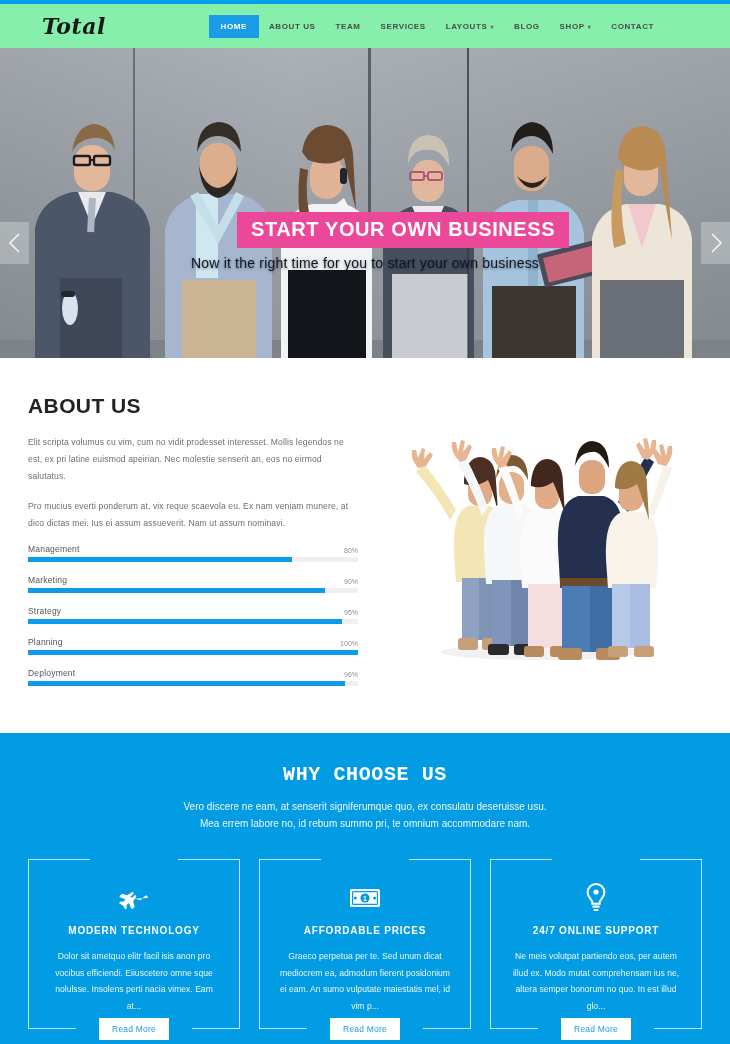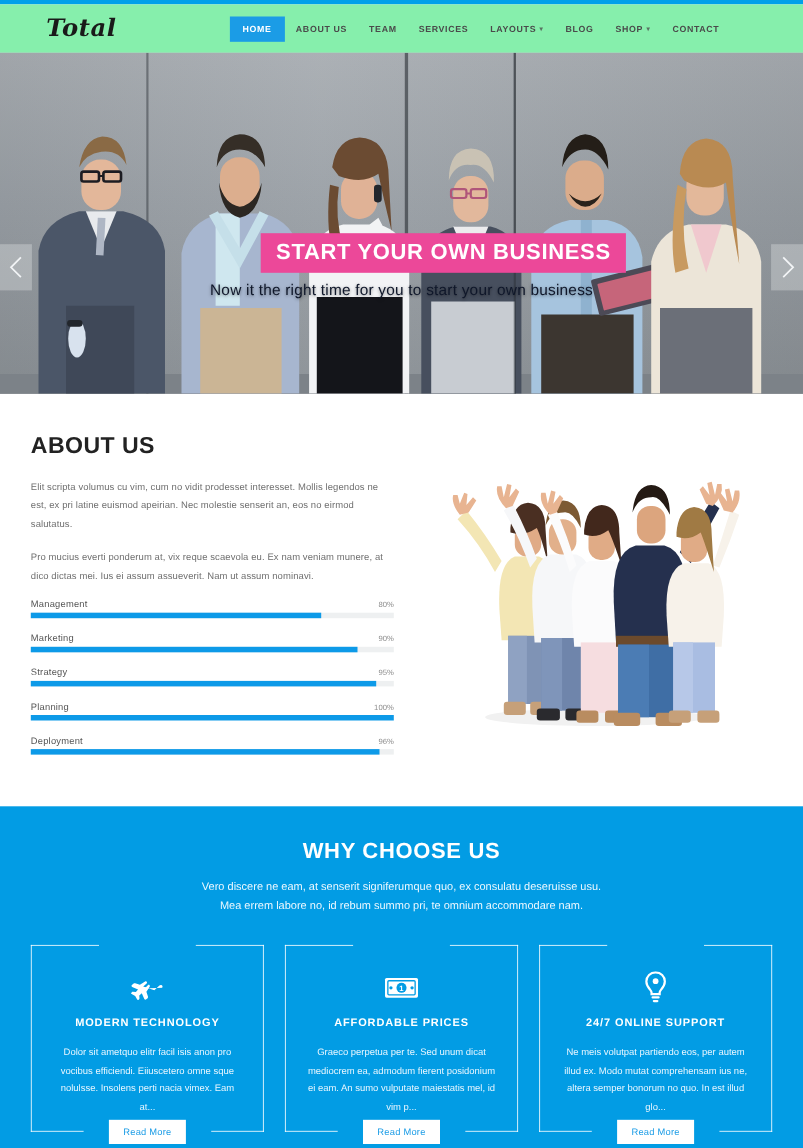--- a/index.html
+++ b/index.html
@@ -167,21 +167,21 @@
     padding: 30px 28px 44px;
     color: #fff;
     position: relative;
   }
   .why-title {
     text-align: center;
     font-size: 20px;
     font-weight: 700;
     letter-spacing: .6px;
     margin-bottom: 12px;
-    font-family: Liberation Sans, sans-serif;
+    font-family: Liberation Mono, monospace;
   }
   .why-sub {
     text-align: center;
     font-size: 10px;
     line-height: 1.75;
     color: #ecf8ff;
     margin-bottom: 26px;
   }
   .cards { display: flex; gap: 19px; justify-content: center; }
   .card {

